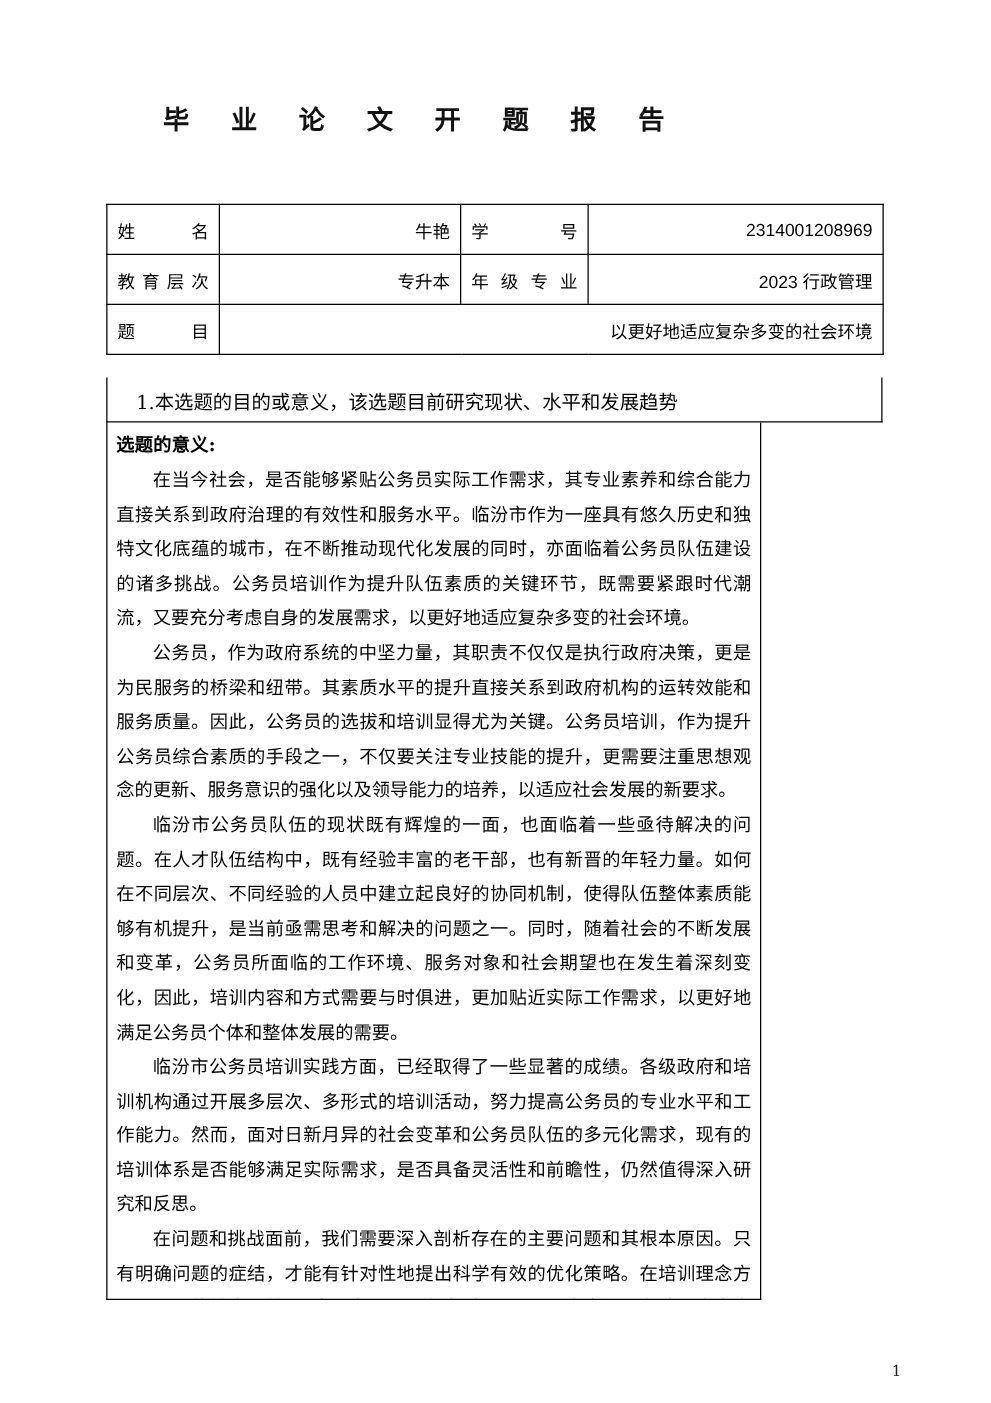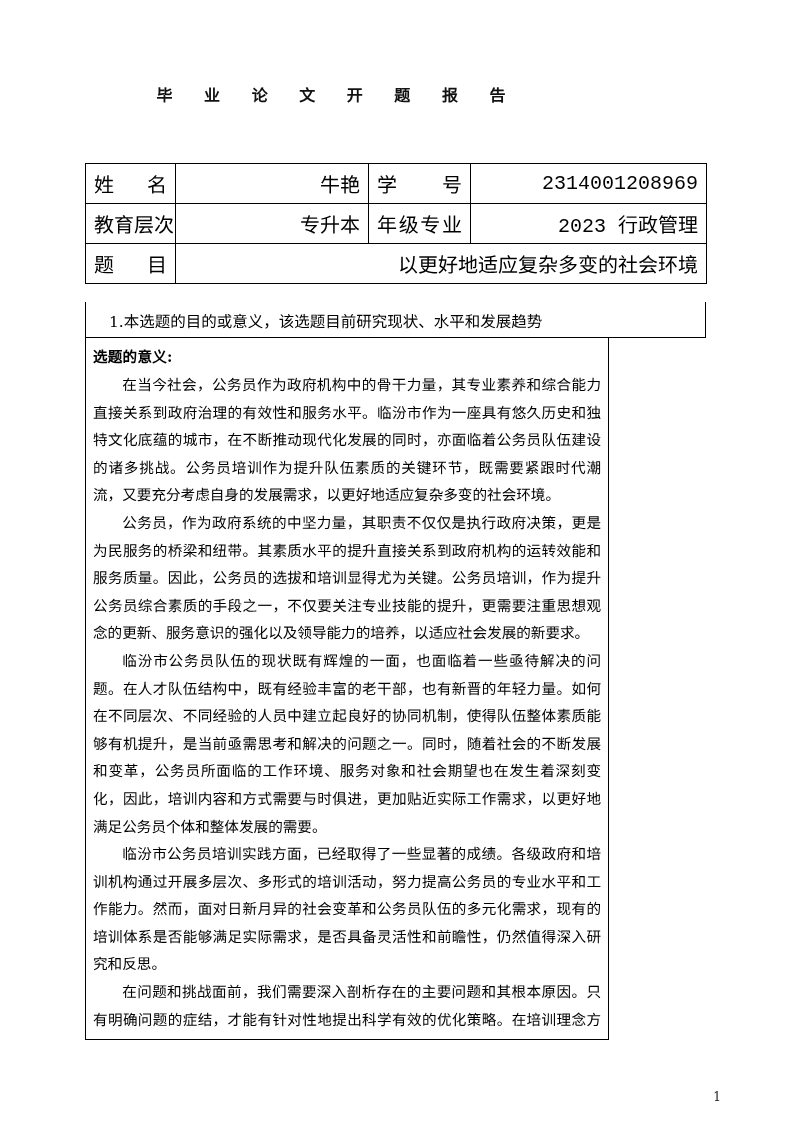--- a/index.html
+++ b/index.html
@@ -29,37 +29,37 @@
 
   
   .doc-title {
     position: absolute;
     left: 0;
     top: 79px;
     width: 662px;
     text-align: center;
     font-family: "DejaVu Sans", "Liberation Sans", sans-serif;
     font-weight: 700;
-    font-size: 16px;
+    font-size: 21px;
     letter-spacing: 13px;
     text-indent: 13px;
     line-height: 34px;
     color: #111;
   }
 
   
   .info-table {
     position: absolute;
     left: 85px;
     top: 163px;
     width: 621px;
     border-collapse: collapse;
     table-layout: fixed;
-    font-family: Liberation Mono, monospace;
-    font-size: 20px;
+    font-family: Liberation Sans, sans-serif;
+    font-size: 14px;
   }
   .info-table td {
     border: 1px solid #000;
     height: 40px;
     padding: 2px 8px;
     vertical-align: middle;
     white-space: nowrap;
     overflow: hidden;
     text-align: right;
   }
@@ -169,21 +169,21 @@
     </tbody>
   </table>
 
   <div class="section-box">
     <span>1.本选题的目的或意义，该选题目前研究现状、水平和发展趋势</span>
   </div>
 
   <div class="content-box">
     <div class="content-inner">
       <div class="sub-head">选题的意义:</div>
-      <p class="para">在当今社会，公务员作为政府机构中的骨干力量，其专业素养和综合能力直接关系到政府治理的有效性和服务水平。临汾市作为一座具有悠久历史和独特文化底蕴的城市，在不断推动现代化发展的同时，亦面临着公务员队伍建设的诸多挑战。公务员培训作为提升队伍素质的关键环节，既需要紧跟时代潮流，又要充分考虑自身的发展需求，以更好地适应复杂多变的社会环境。</p>
+      <p class="para">在当今社会，是否能够紧贴公务员实际工作需求，其专业素养和综合能力直接关系到政府治理的有效性和服务水平。临汾市作为一座具有悠久历史和独特文化底蕴的城市，在不断推动现代化发展的同时，亦面临着公务员队伍建设的诸多挑战。公务员培训作为提升队伍素质的关键环节，既需要紧跟时代潮流，又要充分考虑自身的发展需求，以更好地适应复杂多变的社会环境。</p>
       <p class="para">公务员，作为政府系统的中坚力量，其职责不仅仅是执行政府决策，更是为民服务的桥梁和纽带。其素质水平的提升直接关系到政府机构的运转效能和服务质量。因此，公务员的选拔和培训显得尤为关键。公务员培训，作为提升公务员综合素质的手段之一，不仅要关注专业技能的提升，更需要注重思想观念的更新、服务意识的强化以及领导能力的培养，以适应社会发展的新要求。</p>
       <p class="para">临汾市公务员队伍的现状既有辉煌的一面，也面临着一些亟待解决的问题。在人才队伍结构中，既有经验丰富的老干部，也有新晋的年轻力量。如何在不同层次、不同经验的人员中建立起良好的协同机制，使得队伍整体素质能够有机提升，是当前亟需思考和解决的问题之一。同时，随着社会的不断发展和变革，公务员所面临的工作环境、服务对象和社会期望也在发生着深刻变化，因此，培训内容和方式需要与时俱进，更加贴近实际工作需求，以更好地满足公务员个体和整体发展的需要。</p>
       <p class="para">临汾市公务员培训实践方面，已经取得了一些显著的成绩。各级政府和培训机构通过开展多层次、多形式的培训活动，努力提高公务员的专业水平和工作能力。然而，面对日新月异的社会变革和公务员队伍的多元化需求，现有的培训体系是否能够满足实际需求，是否具备灵活性和前瞻性，仍然值得深入研究和反思。</p>
       <p class="para">在问题和挑战面前，我们需要深入剖析存在的主要问题和其根本原因。只有明确问题的症结，才能有针对性地提出科学有效的优化策略。在培训理念方面，是否能够真正做到“发展为上、服务为重”需要进一步审视。在培训内容方面，是否能够紧贴公务员实际工作需求，精准科学设计培训体系也值得深思。在培训过程方面，是否存在运行机制不畅、效果不显著的问题，亦需从根本上进行调整和创新。</p>
 
     </div>
   </div>
 
   <div class="page-number">1</div>
 

